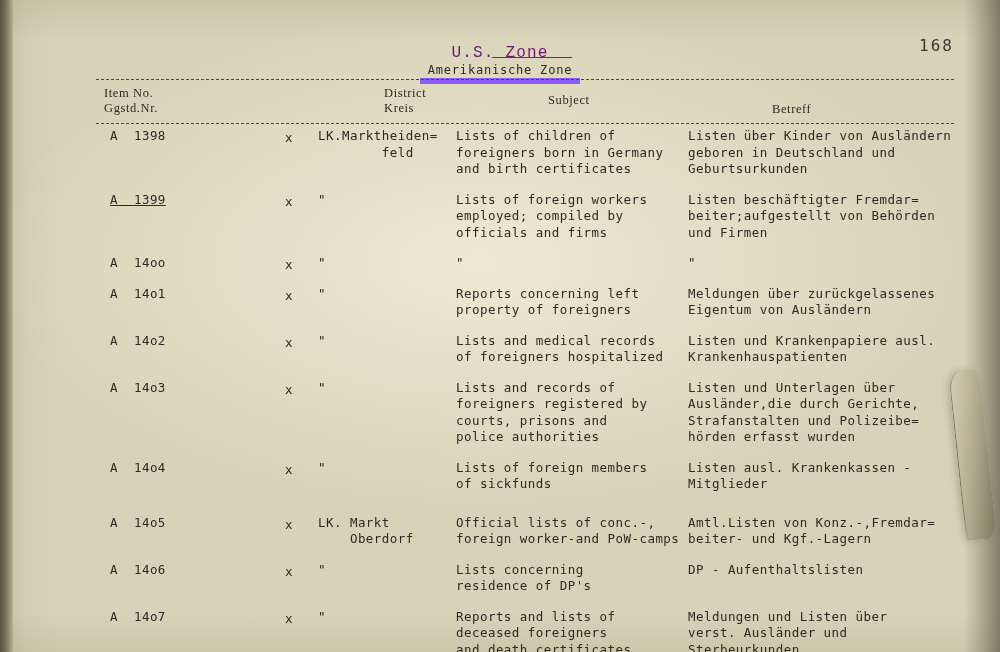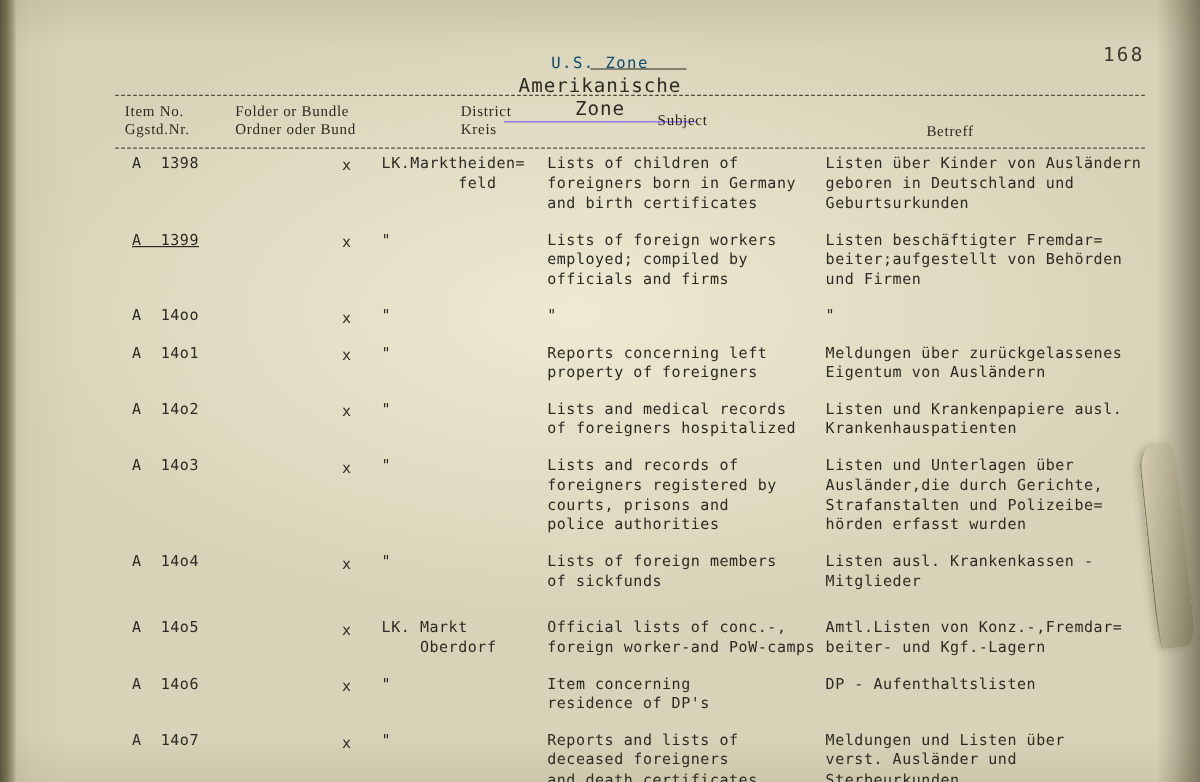--- a/index.html
+++ b/index.html
@@ -75,32 +75,33 @@
     color: #3a3730;
   }
   #zone-head {
     position: absolute;
     left: 0; right: 0;
     top: 42px;
     text-align: center;
   }
   #zone-head .line1 {
     display: inline-block;
-    font-size: 13px;
+    font-size: 16px;
     letter-spacing: 1.2px;
-    color: #0c4a6e;
+    color: #701a75;
+    font-family: Liberation Mono, monospace;
   }
   #zone-head .line2 {
     display: block;
     margin: 1px auto 0;
     width: 160px;
-    font-size: 16px;
+    font-size: 12px;
     letter-spacing: 0.8px;
     color: #2c2a24;
-    border-bottom: 1px solid #8b5cf6;
+    border-bottom: 6px solid #8b5cf6;
     padding-bottom: 1px;
   }
   #zone-underline-top {
     position: absolute;
     left: 492px;
     top: 57px;
     width: 80px;
     border-bottom: 1px solid #4a4739;
   }
   .dashrule {
@@ -171,22 +172,20 @@
     <span class="line2">Amerikanische Zone</span>
   </div>
   <div id="zone-underline-top"></div>
 
   <div class="dashrule" id="rule-top"></div>
 
   <div id="header-row">
     <div class="hcell" id="h-item"><span>Item No.</span>
 <span>Ggstd.Nr.</span></div>
 
-    <div class="hcell" id="h-folder"><span>Folder or Bundle</span>
-<span>Ordner oder Bund</span></div>
 
     <div class="hcell" id="h-district"><span>District</span>
 <span>Kreis</span></div>
 
     <div class="hcell" id="h-subject">Subject</div>
     <div class="hcell" id="h-betreff">Betreff</div>
   </div>
 
   <div class="dashrule" id="rule-bottom"></div>
 
@@ -251,21 +250,21 @@
       <div class="cell c-x" style="top: 388.5px;">x</div>
       <div class="cell c-district" style="top: 386.5px;">LK. Markt
     Oberdorf</div>
       <div class="cell c-subject" style="top: 386.5px;">Official lists of conc.-,
 foreign worker-and PoW-camps</div>
       <div class="cell c-betreff" style="top: 386.5px;">Amtl.Listen von Konz.-,Fremdar=
 beiter- und Kgf.-Lagern</div>
       <div class="cell c-item" style="top: 433.5px;">A  14o6</div>
       <div class="cell c-x" style="top: 435.5px;">x</div>
       <div class="cell c-district ditto" style="top: 433.5px;">"</div>
-      <div class="cell c-subject" style="top: 433.5px;">Item concerning
+      <div class="cell c-subject" style="top: 433.5px;">Lists concerning
 residence of DP's</div>
       <div class="cell c-betreff" style="top: 433.5px;">DP - Aufenthaltslisten</div>
       <div class="cell c-item" style="top: 480.5px;">A  14o7</div>
       <div class="cell c-x" style="top: 482.5px;">x</div>
       <div class="cell c-district ditto" style="top: 480.5px;">"</div>
       <div class="cell c-subject" style="top: 480.5px;">Reports and lists of
 deceased foreigners
 and death certificates</div>
       <div class="cell c-betreff" style="top: 480.5px;">Meldungen und Listen über
 verst. Ausländer und

